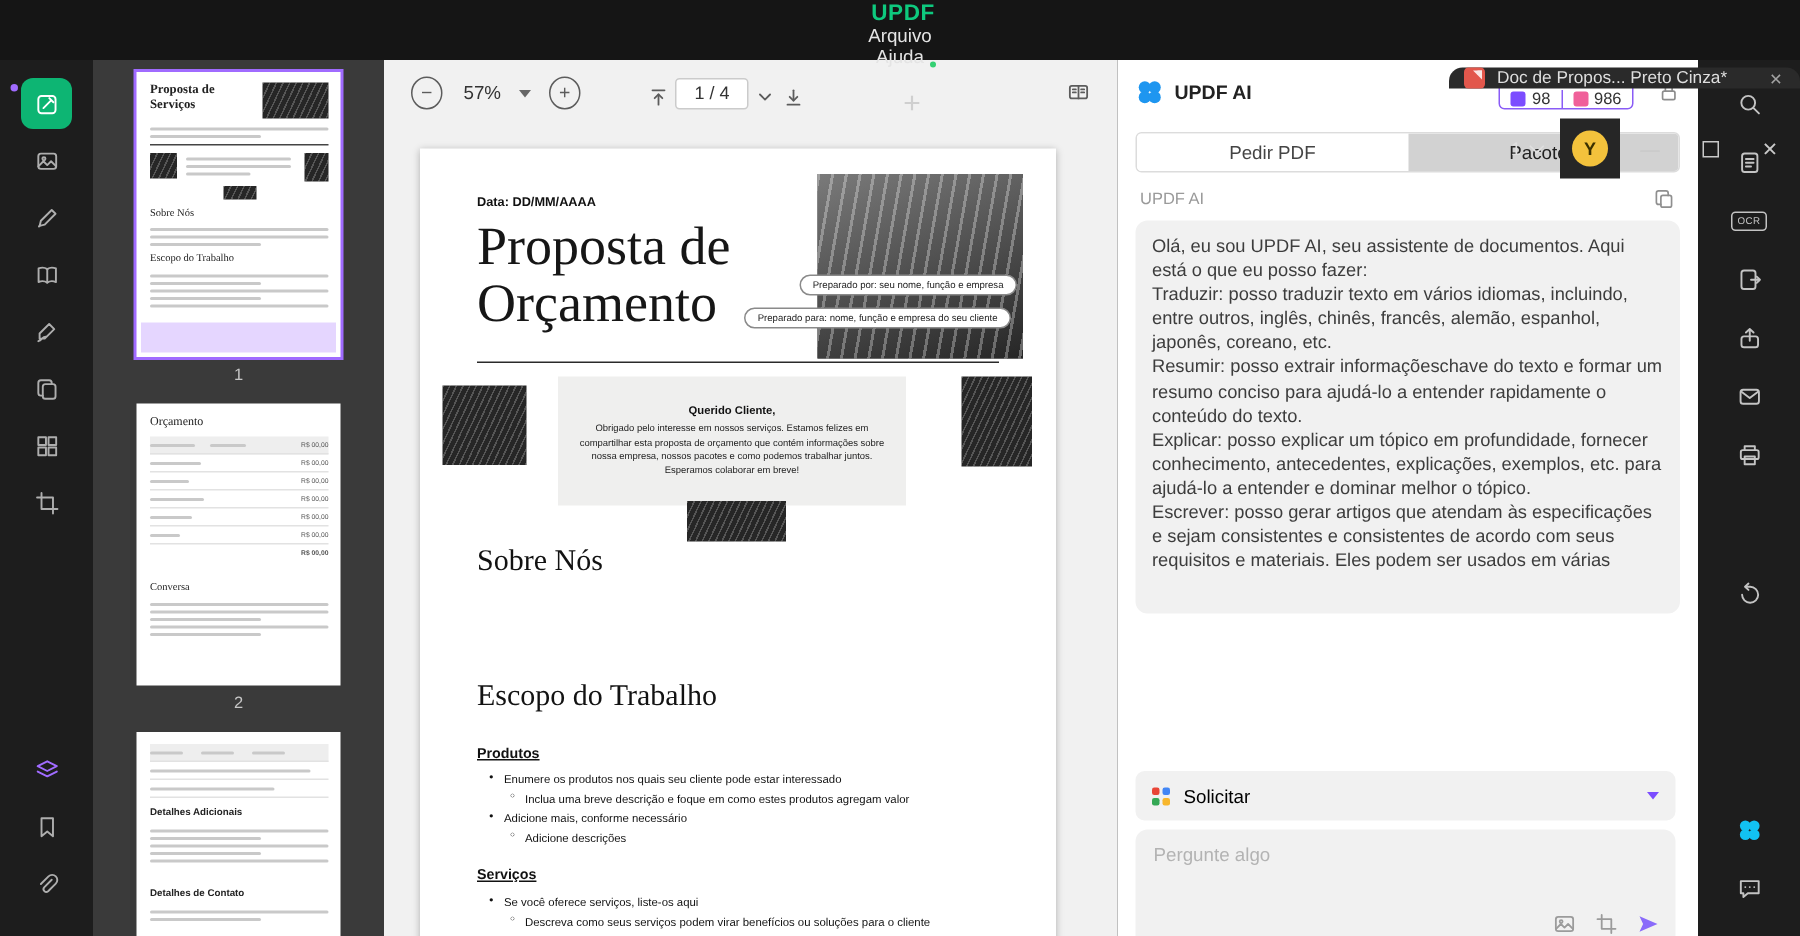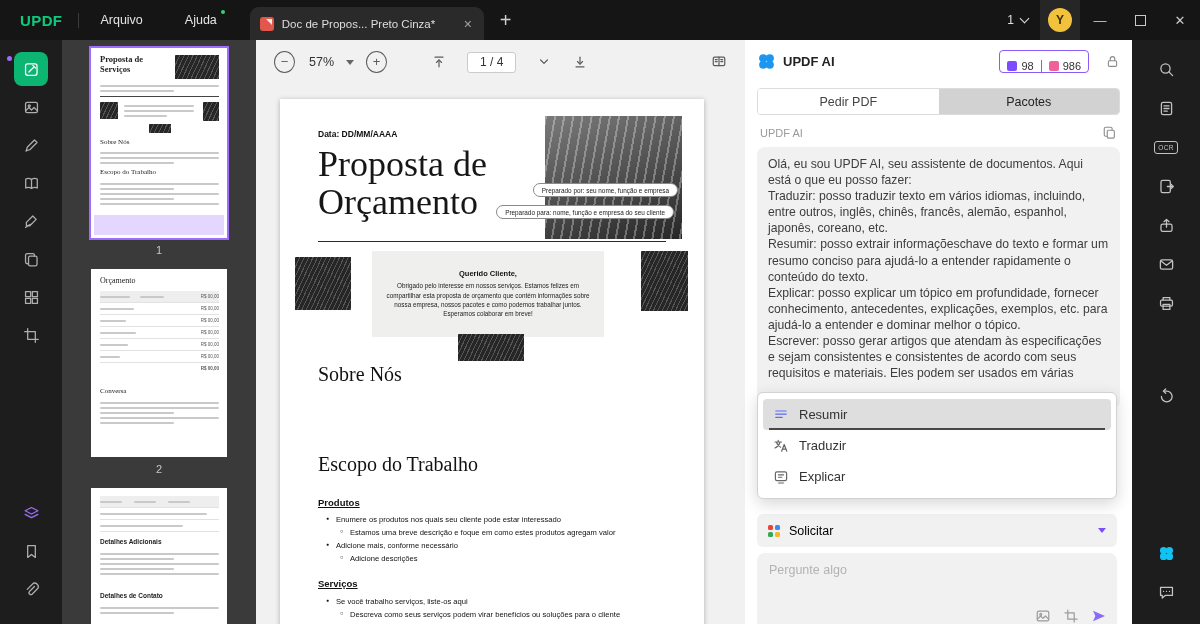--- a/index.html
+++ b/index.html
@@ -2,21 +2,21 @@
 <html><head>
 <meta charset="utf-8">
 <style>
   html,body{margin:0;padding:0;}
   body{width:1200px;height:624px;font-family:"Liberation Sans",sans-serif;}
   .app{position:relative;width:1200px;height:624px;background:#151515;overflow:hidden;}
   svg{display:block;}
   .s-ico{fill:none;stroke:currentColor;stroke-width:1.5;stroke-linecap:round;stroke-linejoin:round;}
 
   
-  .topbar{position:absolute;top:0;left:0;width:100%;height:40px;display:flex;align-items:center;background:#151515;z-index:20;}
+  .topbar{position:absolute;top:0;left:0;width:100%;height:40px;display:flex;align-items:center;background:#151515;z-index:20;flex-direction:column;}
   .logo{margin:0 16px 0 20px;font-size:15px;font-weight:700;color:#0ec97e;letter-spacing:.4px;}
   .tb-div{width:1px;height:15px;background:#3c3c3c;}
   .menu-item{padding:0 21px;font-size:12.5px;color:#e4e4e4;height:40px;display:flex;align-items:center;position:relative;cursor:default;}
   .menu-dot{position:absolute;top:10px;right:13px;width:4px;height:4px;border-radius:50%;background:#35d073;}
   .tab{margin-left:12px;width:214px;height:33px;align-self:flex-end;background:#2a2a2a;border-radius:9px 9px 0 0;display:flex;align-items:center;gap:8px;padding:0 10px;}
   .tab-doc-ico{width:14px;height:14px;background:#e2574c;border-radius:3px;flex:none;position:relative;}
   .tab-doc-ico::after{content:"";position:absolute;right:2px;top:2px;width:0;height:0;border:3px solid rgba(255,255,255,.85);border-left-color:transparent;border-bottom-color:transparent;}
   .tab-title{flex:1;font-size:11.5px;color:#dedede;white-space:nowrap;overflow:hidden;}
   .tab-close{color:#a3a3a3;font-size:14px;line-height:1;padding:0 2px;}
   .tab-add{margin-left:16px;color:#cfcfcf;font-size:20px;font-weight:300;line-height:1;}
@@ -50,21 +50,21 @@
   .mrow{display:flex;align-items:center;border-bottom:1px solid #e2e2e2;height:11px;gap:4px;}
   .mprice{font-size:4.5px;color:#555;margin-left:auto;white-space:nowrap;}
 
   
   .main{position:absolute;top:40px;left:256px;bottom:0;width:489px;background:#f1f1f1;overflow:hidden;}
   .doc-toolbar{height:44px;display:flex;align-items:center;color:#5c5c5c;padding:0 18px;}
   .zoom-group{display:flex;align-items:center;gap:12px;}
   .circle-btn{width:19px;height:19px;border-radius:50%;border:1.5px solid #5c5c5c;display:flex;align-items:center;justify-content:center;font-size:13px;color:#5c5c5c;line-height:1;padding-bottom:1px;}
   .zoom-val{font-size:12.5px;color:#333;margin-left:2px;}
   .caret-down{width:0;height:0;border-left:4px solid transparent;border-right:4px solid transparent;border-top:5px solid #666;}
-  .nav-group{display:flex;align-items:center;gap:20px;margin-left:44px;}
+  .nav-group{display:flex;align-items:flex-end;gap:3px;margin-left:44px;}
   .page-box{background:#fff;border:1px solid #cbcbcb;border-radius:3px;padding:2.5px 12px;font-size:12px;color:#333;}
   .tool-svg{width:16px;height:16px;color:#5c5c5c;}
   .reader-btn{margin-left:auto;color:#5c5c5c;}
 
   .page{position:absolute;left:24px;top:59px;width:424px;height:640px;background:#fff;box-shadow:0 1px 5px rgba(0,0,0,.28);color:#111;}
   .date{position:absolute;left:38px;top:30px;font-size:8.5px;font-weight:700;}
   .doc-title{position:absolute;left:38px;top:46px;font-family:"Liberation Serif",serif;font-size:36px;line-height:1.06;color:#161616;}
   .cover-img{position:absolute;right:22px;top:17px;width:137px;height:123px;background:#3a3a3a;background-image:repeating-linear-gradient(100deg,rgba(255,255,255,.3) 0 2px,transparent 2px 9px),linear-gradient(160deg,#7a7a7a,#262626);}
   .pill{position:absolute;background:#fff;border:1px solid #8a8a8a;border-radius:9px;font-size:6.4px;color:#222;padding:2.5px 8px;white-space:nowrap;}
   .cover-line{position:absolute;left:38px;right:38px;top:142px;height:1px;background:#2a2a2a;}
@@ -399,28 +399,28 @@
         <div class="s2-imgB mimg"></div>
       </div>
 
       <h2 class="about-h h-serif" style="font-weight:500;margin:0;">Sobre Nós</h2>
 
       <h2 class="scope-h h-serif" style="font-weight:500;margin:0;">Escopo do Trabalho</h2>
 
       <div class="sub-h" style="top:398px;">Produtos</div>
       <ul class="bullets" style="top:415px;">
         <li class="l1">Enumere os produtos nos quais seu cliente pode estar interessado</li>
-        <li class="l2">Estamos uma breve descrição e foque em como estes produtos agregam valor</li>
+        <li class="l2">Inclua uma breve descrição e foque em como estes produtos agregam valor</li>
         <li class="l1">Adicione mais, conforme necessário</li>
         <li class="l2">Adicione descrições</li>
       </ul>
 
       <div class="sub-h" style="top:479px;">Serviços</div>
       <ul class="bullets" style="top:497px;">
-        <li class="l1">Se você trabalho serviços, liste-os aqui</li>
+        <li class="l1">Se você oferece serviços, liste-os aqui</li>
         <li class="l2">Descreva como seus serviços podem virar benefícios ou soluções para o cliente</li>
       </ul>
     </section>
   </main>
 
   <aside class="ai-panel">
     <div class="ai-head">
       <svg viewBox="0 0 22 22" width="19" height="19">
           <g fill="#1e96f0">
             <circle cx="7.2" cy="7.2" r="4.7"></circle>
@@ -458,42 +458,20 @@
           <path d="M13.5 7V5a2 2 0 0 0-2-2H5a2 2 0 0 0-2 2v8a2 2 0 0 0 2 2h2"></path>
         </svg>
     </div>
 
     <div class="bubble">Olá, eu sou UPDF AI, seu assistente de documentos. Aqui está o que eu posso fazer:
 Traduzir: posso traduzir texto em vários idiomas, incluindo, entre outros, inglês, chinês, francês, alemão, espanhol, japonês, coreano, etc.
 Resumir: posso extrair informaçõeschave do texto e formar um resumo conciso para ajudá-lo a entender rapidamente o conteúdo do texto.
 Explicar: posso explicar um tópico em profundidade, fornecer conhecimento, antecedentes, explicações, exemplos, etc. para ajudá-lo a entender e dominar melhor o tópico.
 Escrever: posso gerar artigos que atendam às especificações e sejam consistentes e consistentes de acordo com seus requisitos e materiais. Eles podem ser usados em várias</div>
 
-    <div class="ai-menu">
-      <div class="menu-row active">
-        <svg class="s-ico" viewBox="0 0 20 20">
-            <path d="M3.5 5h13M3.5 9h13M3.5 13h8"></path>
-          </svg>
-        <span>Resumir</span>
-      </div>
-      <div class="menu-row">
-        <svg class="s-ico" viewBox="0 0 20 20">
-            <path d="M2.5 5h8M6.5 3v2M4.2 5c.7 2.8 2.8 5.2 5.3 6.5M8.8 5c-.7 3-3 6-6.3 7.5"></path>
-            <path d="M10.8 16.5L14 8.2l3.2 8.3M12 13.8h4"></path>
-          </svg>
-        <span>Traduzir</span>
-      </div>
-      <div class="menu-row">
-        <svg class="s-ico" viewBox="0 0 20 20">
-            <rect x="3" y="3.5" width="14" height="11" rx="2"></rect>
-            <path d="M6.8 7.3h6.4M6.8 10.3h4.2M7 17.5h6"></path>
-          </svg>
-        <span>Explicar</span>
-      </div>
-    </div>
 
     <div class="solicitar">
       <span class="sol-grid">
         <i style="background:#e94537;"></i>
           <i style="background:#4286f5;"></i>
           <i style="background:#35a855;"></i>
           <i style="background:#f7b62c;"></i>
       </span>
       <span class="sol-label">Solicitar</span>
       <span class="sol-caret"></span>

